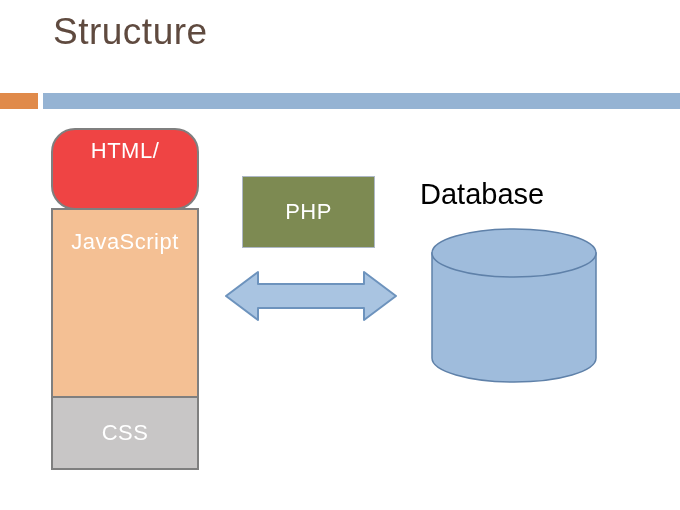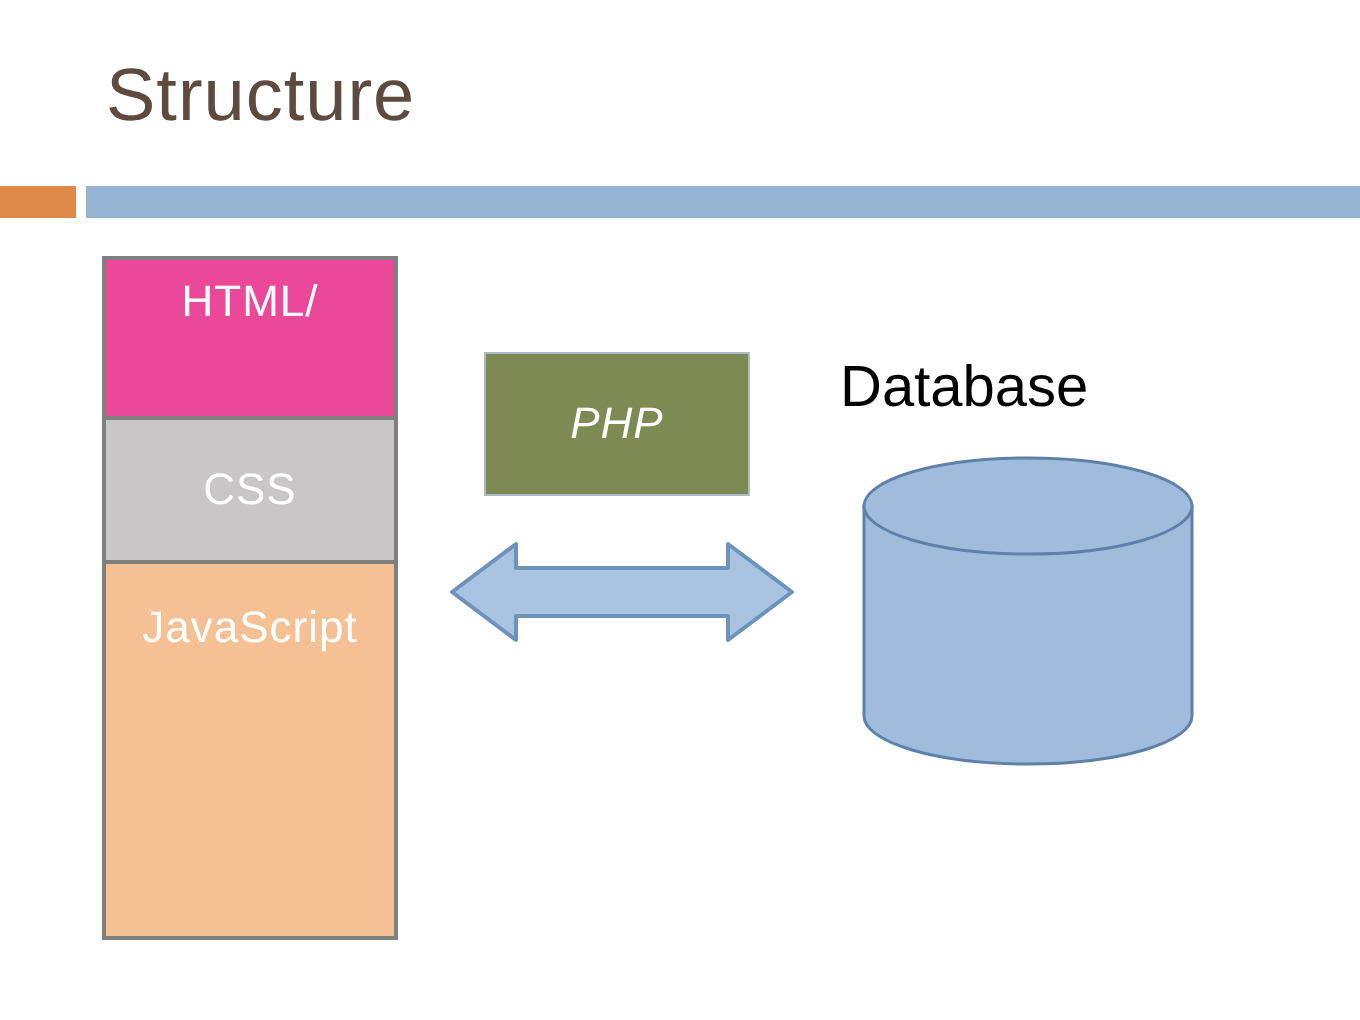--- a/index.html
+++ b/index.html
@@ -7,21 +7,21 @@
     position: relative;
     width: 680px;
     height: 510px;
     background: #ffffff;
     overflow: hidden;
     font-family: "Liberation Sans", sans-serif;
   }
   .title {
     position: absolute;
     left: 53px;
-    top: 28px;
+    top: 12px;
     margin: 0;
     font-size: 37px;
     font-weight: 400;
     letter-spacing: 0.5px;
     line-height: 1.1;
   }
   .accent-orange {
     position: absolute;
     left: 0; top: 93px;
     width: 38px; height: 16px;
@@ -82,32 +82,32 @@
 
 <div class="slide">
 
   <h1 class="title" style="color: rgb(95, 74, 63);">Structure</h1>
 
   <div class="accent-orange" style="background-color: rgb(224, 138, 74);"></div>
 
   <div class="accent-blue" style="background-color: rgb(149, 179, 211);"></div>
 
   <div class="stack">
-    <div class="stack-item item-html" style="background-color: #ec4899; border-color: rgb(127, 127, 127); color: rgb(255, 255, 255);">
+    <div class="stack-item item-html" style="background-color: #ef4444; border-color: rgb(127, 127, 127); color: rgb(255, 255, 255); border-radius: 24px;">
       <span>HTML/</span><br>
+    </div>
+    <div class="stack-item item-js" style="background-color: rgb(244, 192, 148); border-color: rgb(127, 127, 127); color: rgb(255, 255, 255);">
+      <span>JavaScript</span>
     </div>
     <div class="stack-item item-css" style="background-color: rgb(200, 198, 198); border-color: rgb(127, 127, 127); color: rgb(255, 255, 255);">
       <span>CSS</span>
     </div>
-    <div class="stack-item item-js" style="background-color: rgb(244, 192, 148); border-color: rgb(127, 127, 127); color: rgb(255, 255, 255);">
-      <span>JavaScript</span>
-    </div>
   </div>
 
-  <div class="php-box" style="background-color: rgb(125, 138, 82); border-color: rgb(174, 184, 198); color: rgb(255, 255, 255); font-style: italic;">
+  <div class="php-box" style="background-color: rgb(125, 138, 82); border-color: rgb(174, 184, 198); color: rgb(255, 255, 255);">
     <span>PHP</span>
   </div>
 
   <svg class="arrow-svg" viewBox="0 0 174 52">
     <polygon points="2,26 34,2 34,14 140,14 140,2 172,26 140,50 140,38 34,38 34,50" stroke-width="2" stroke-linejoin="round" fill="#A9C4E1" stroke="#6D93BD"></polygon>
   </svg>
 
   <div class="db-label" style="color: rgb(0, 0, 0);">Database</div>
 
   <svg class="cylinder-svg" viewBox="0 0 168 157">

